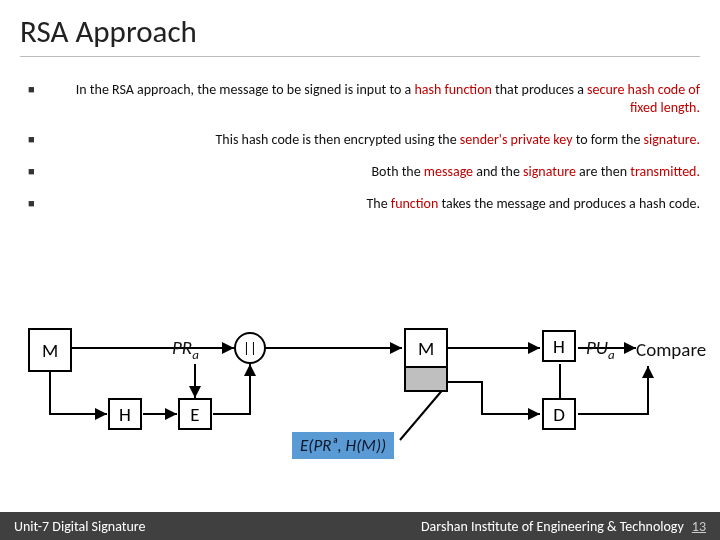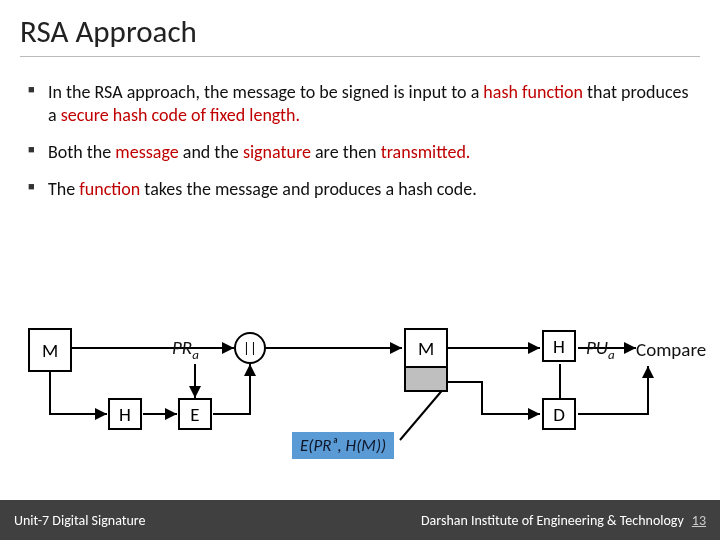--- a/index.html
+++ b/index.html
@@ -15,24 +15,25 @@
     font-size: 31px;
     color: #222;
     padding-bottom: 6px;
     border-bottom: 1px solid #bbb;
     margin-bottom: 24px;
   }
   ul.bullets { list-style: none; margin-left: 8px; }
   ul.bullets li {
     position: relative;
     padding-left: 20px;
-    font-size: 18px;
+    font-size: 14px;
     line-height: 1.28;
     margin-bottom: 14px;
     color: #111;
+    text-align: right;
   }
   ul.bullets li::before {
     content: "■";
     position: absolute;
     left: 0; top: 2px;
     font-size: 11px;
     color: #333;
   }
   .hl { color: #c00000; }
   .diagram {
@@ -52,21 +53,21 @@
   .lbl {
     position: absolute;
     font-size: 19px;
     color: #111;
   }
   .sub { font-size: 13px; font-style: italic; vertical-align: sub; }
   .concat { border-radius: 50%; }
   .footer {
     position: absolute;
     bottom: 0; left: 0; right: 0;
-    height: 40px;
+    height: 28px;
     background: #404040;
     color: #fff;
     font-size: 14px;
     display: flex;
     align-items: center;
     padding: 13px 14px;
     justify-content: space-between;
   }
   .footer .pn { color: #ccc; margin-left: 8px; text-decoration: underline; }
   svg.arrows { position: absolute; left:0; top:0; width:720px; height:170px; pointer-events:none; }
@@ -86,20 +87,23 @@
   }
 </style>
 </head>
 <body>
 
 <div class="slide">
   <div class="title">RSA Approach</div>
   <ul class="bullets">
     <li>
       <span>In the RSA approach, the message to be signed is input to a </span><span class="hl">hash function</span><span> that produces a </span><span class="hl">secure hash code of fixed length.</span>
+    </li>
+    <li>
+      <span>This hash code is then encrypted using the </span><span class="hl">sender's private key</span><span> to form the </span><span class="hl">signature.</span>
     </li>
     <li>
       <span>Both the </span><span class="hl">message</span><span> and the </span><span class="hl">signature</span><span> are then </span><span class="hl">transmitted.</span>
     </li>
     <li>
       <span>The </span><span class="hl">function</span><span> takes the message and  produces a hash code.</span>
     </li>
   </ul>
 </div>
 

